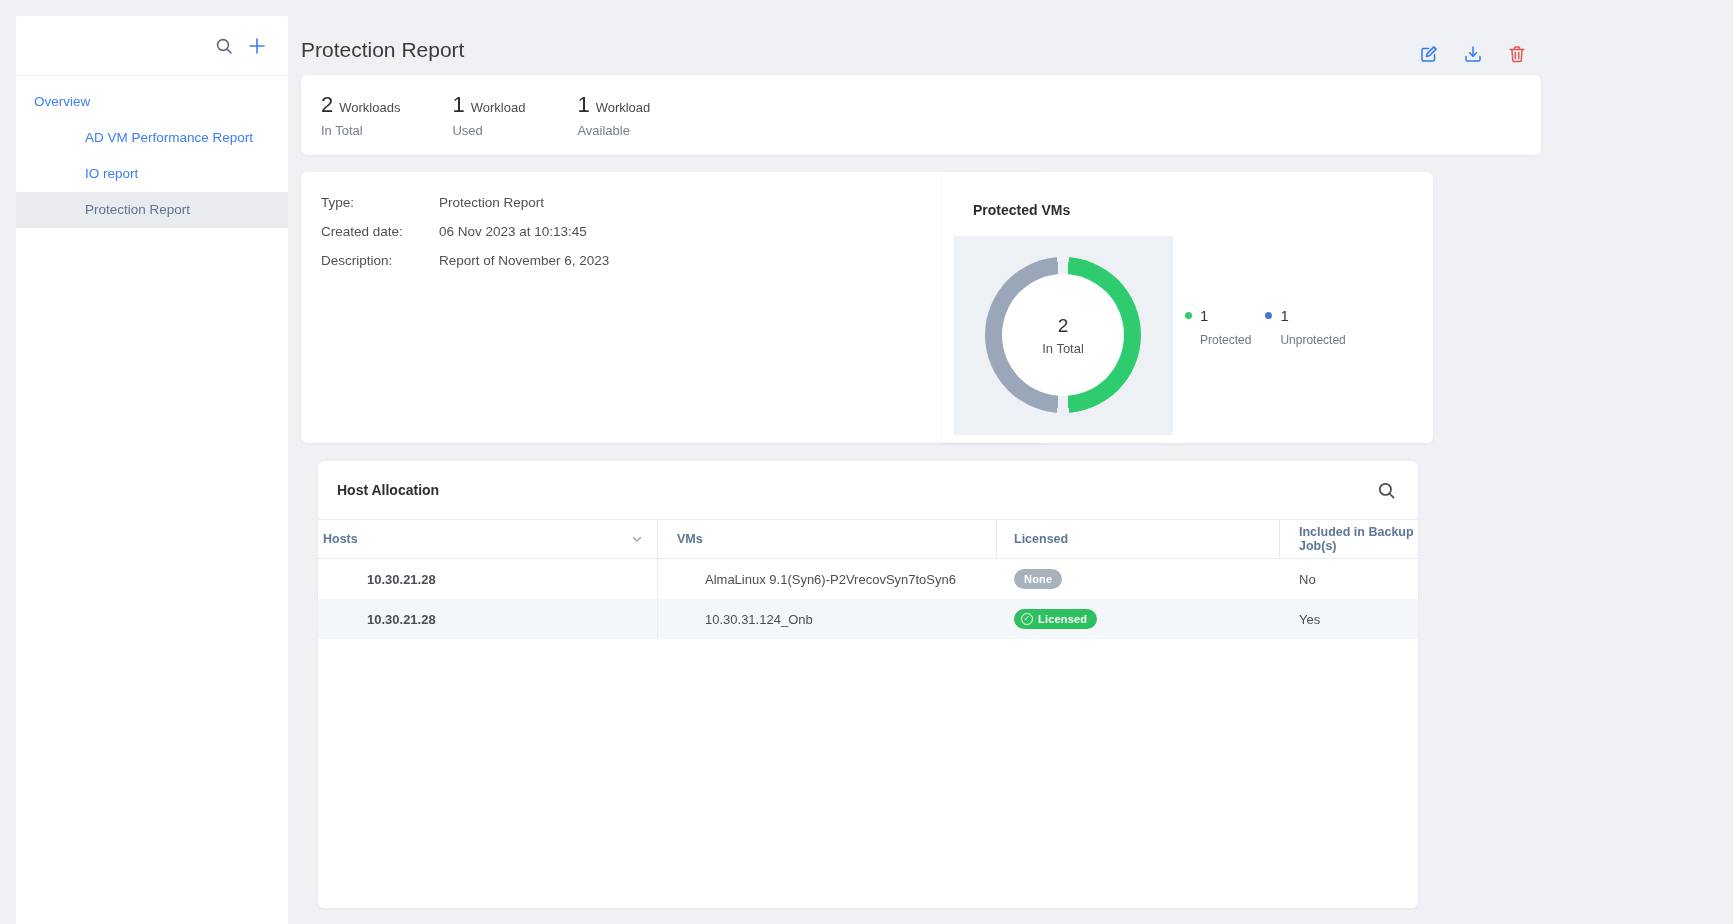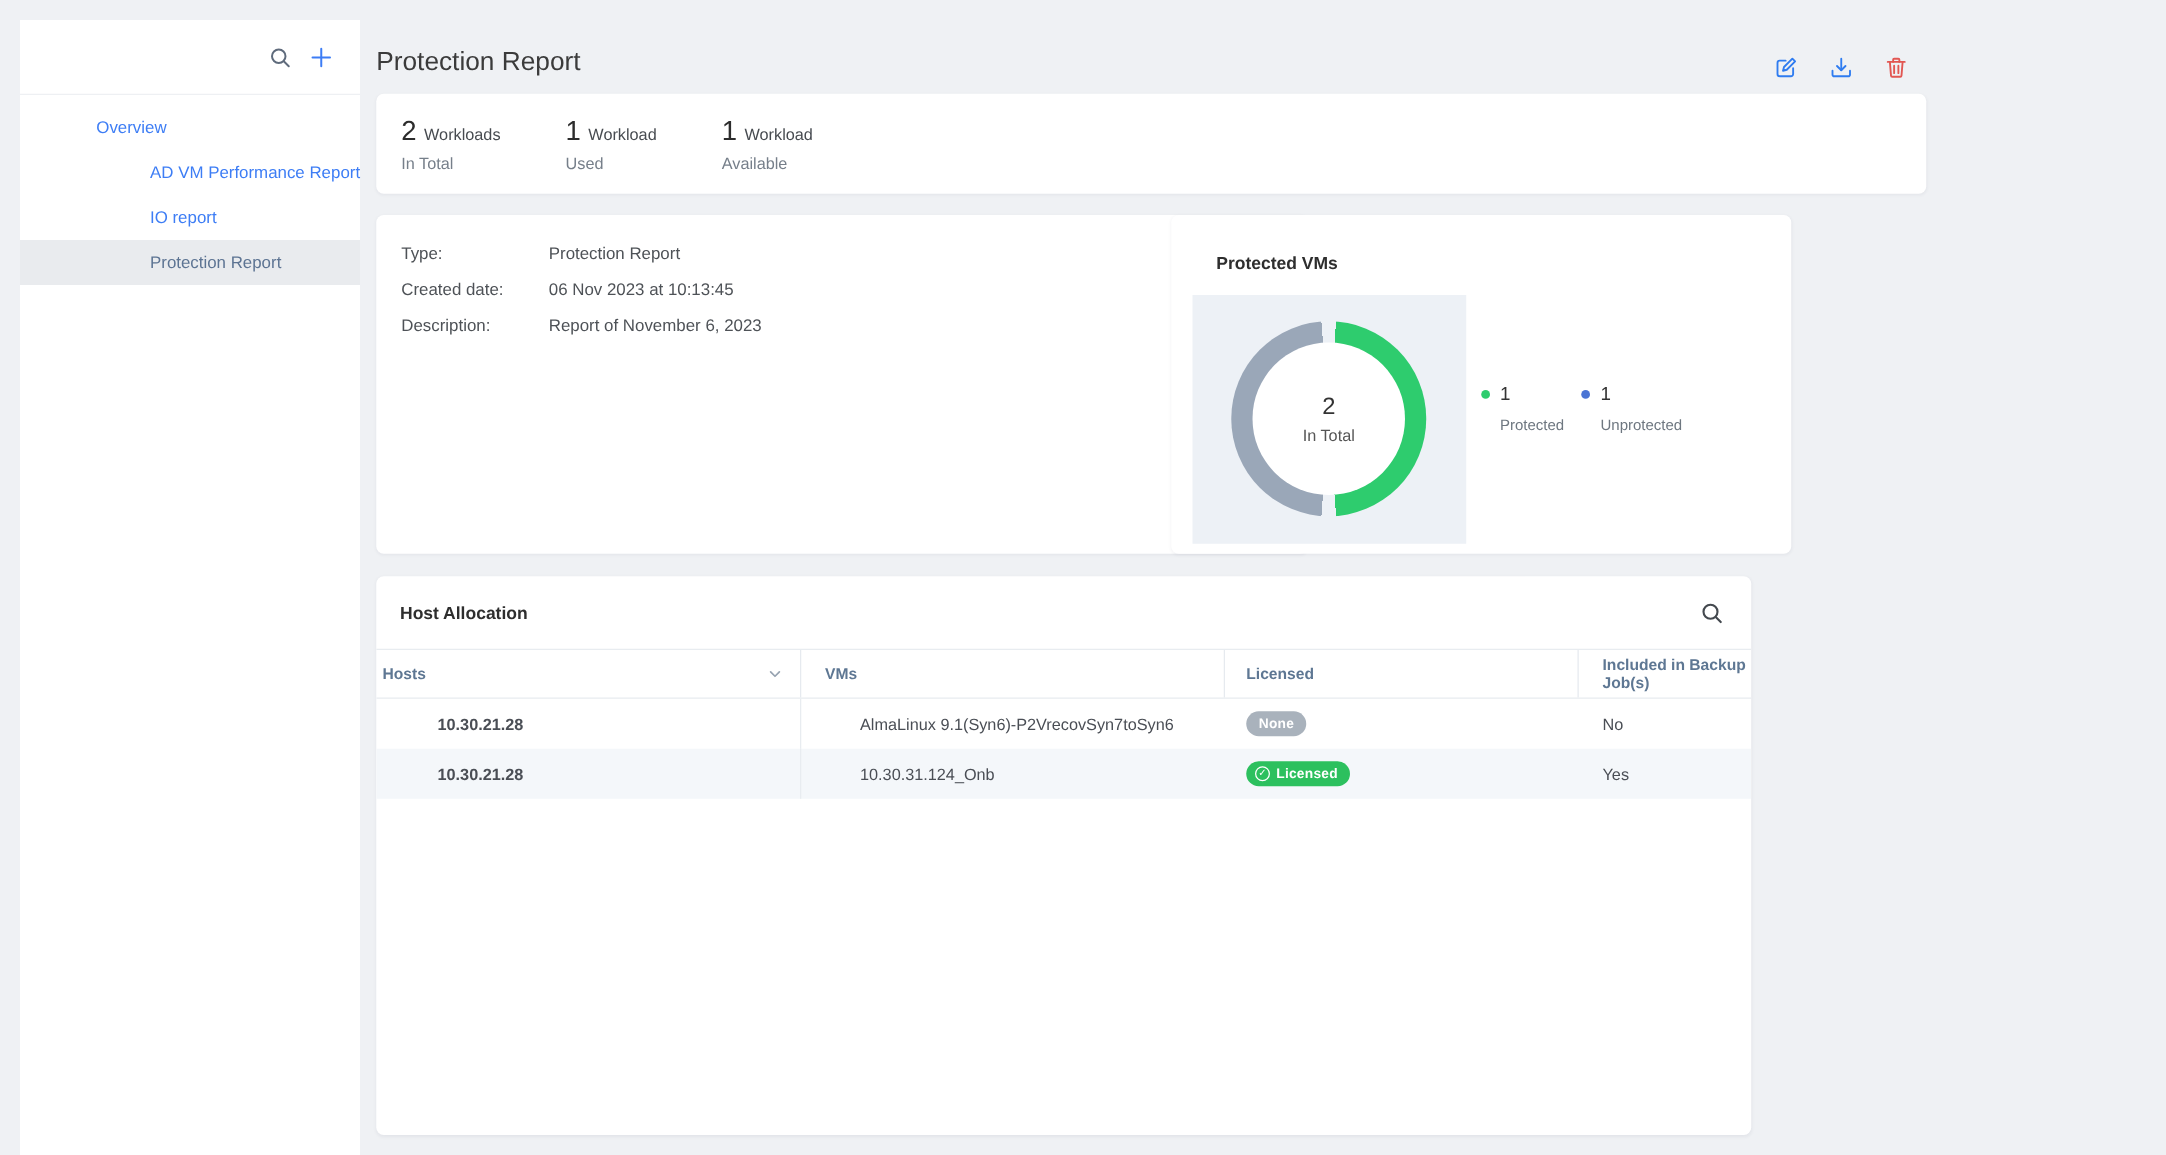--- a/index.html
+++ b/index.html
@@ -20,22 +20,22 @@
   .sidebar-header {
     height: 60px; display: flex; align-items: center; justify-content: flex-end;
     gap: 15px; padding-right: 22px; border-bottom: 1px solid #eef0f3;
   }
   .icon-btn { display: flex; align-items: center; justify-content: center; cursor: pointer; }
   .sidebar-nav { padding-top: 8px; }
   .nav-item {
     height: 36px; line-height: 36px; font-size: 13.5px; color: #3d7df5; cursor: pointer;
     white-space: nowrap;
   }
-  .lvl0 { padding-left: 61px; }
-  .lvl1 { padding-left: 104px; }
+  .lvl0 { padding-left: 18px; }
+  .lvl1 { padding-left: 69px; }
   .nav-item.selected { background: #e9ebee; color: #5d7493; }
 
   
   .page-title {
     position: absolute; left: 301px; top: 38px;
     font-size: 21px; font-weight: 400; color: #3b3b3b;
   }
   .page-actions {
     position: absolute; top: 44px; right: 206px;
     display: flex; gap: 24px; align-items: center;
@@ -83,21 +83,21 @@
   .donut-label { font-size: 13px; color: #555; }
   .legend { position: absolute; left: 248px; top: 135px; display: flex; gap: 14px; }
   .legend-top { display: flex; align-items: center; gap: 8px; }
   .legend-dot { width: 7px; height: 7px; border-radius: 50%; flex: none; }
   .legend-item:nth-child(1) .legend-dot { background: var(--donut-green); }
   .legend-item:nth-child(2) .legend-dot { background: var(--legend-blue); }
   .legend-value { font-size: 15px; color: #333; }
   .legend-label { font-size: 12px; color: #6e7780; margin: 9px 0 0 15px; }
 
   
-  .table-card { left: 301px; top: 461px; width: 1100px; height: 447px; overflow: hidden; }
+  .table-card { left: 318px; top: 461px; width: 1100px; height: 447px; overflow: hidden; }
   .table-header-bar { height: 58px; display: flex; align-items: center; justify-content: space-between; padding: 0 22px 0 19px; }
   .table-title { font-size: 14px; font-weight: 700; color: #2e2e2e; }
 
   .thead {
     display: flex; height: 40px;
     border-top: 1px solid #e8ecf0; border-bottom: 1px solid #e8ecf0;
     font-size: 12.5px; font-weight: 700; color: #5e7793;
   }
   .th { display: flex; align-items: center; position: relative; height: 100%; }
   .col1 { width: 340px; flex: none; }

